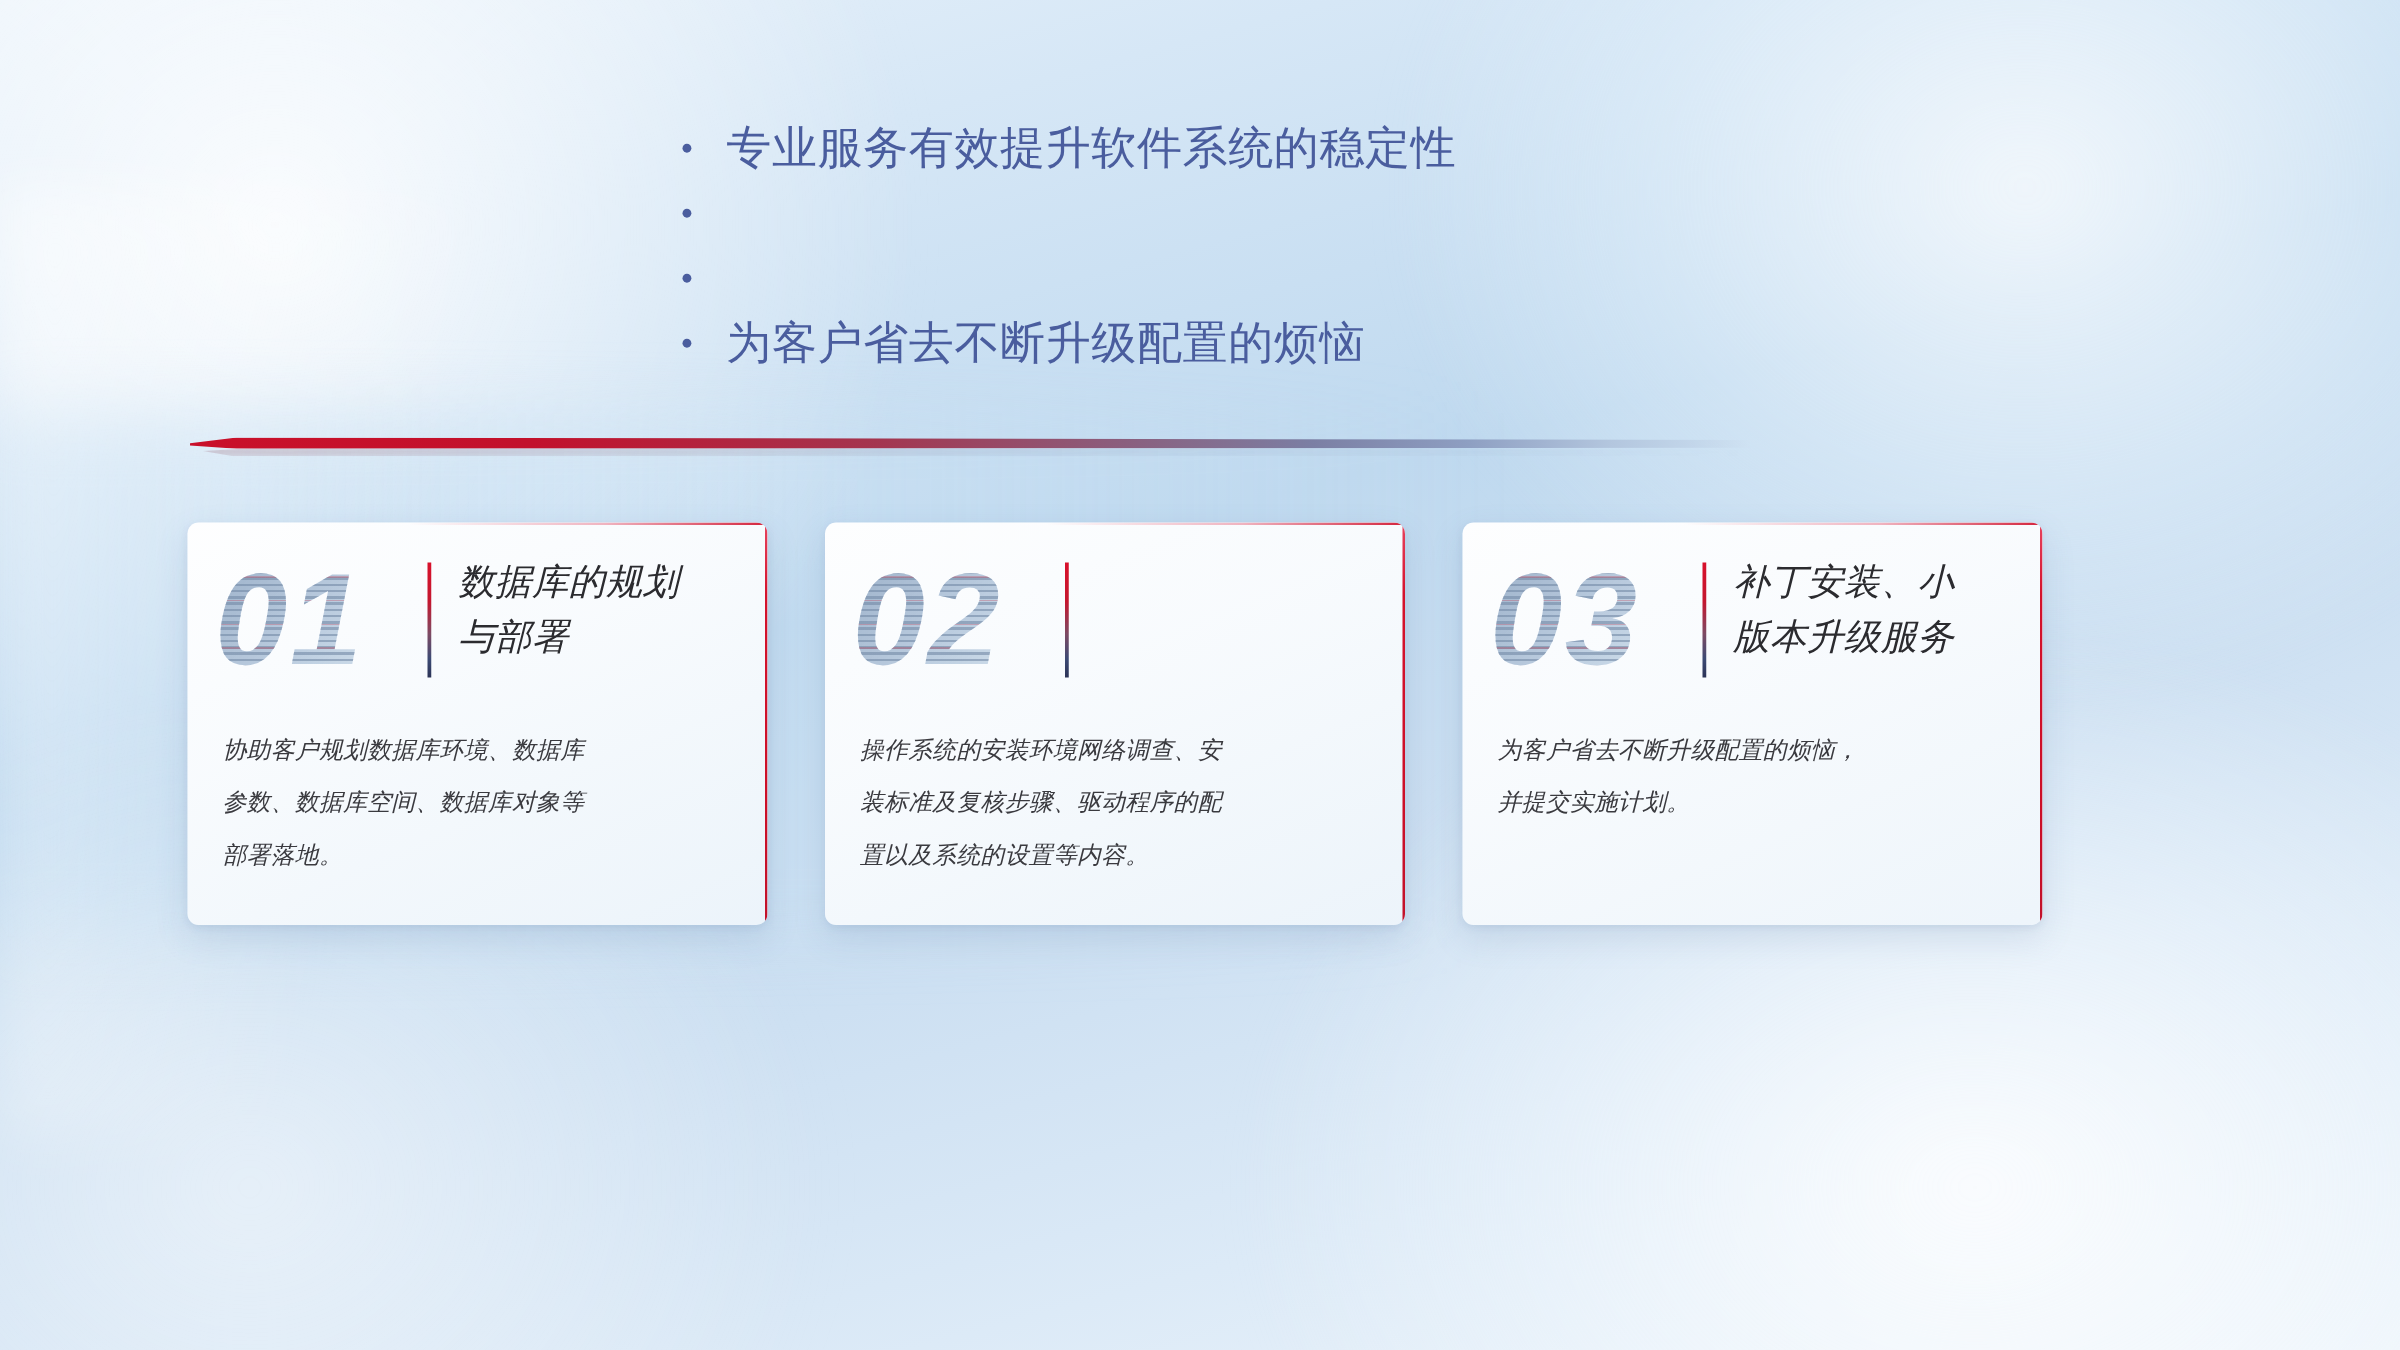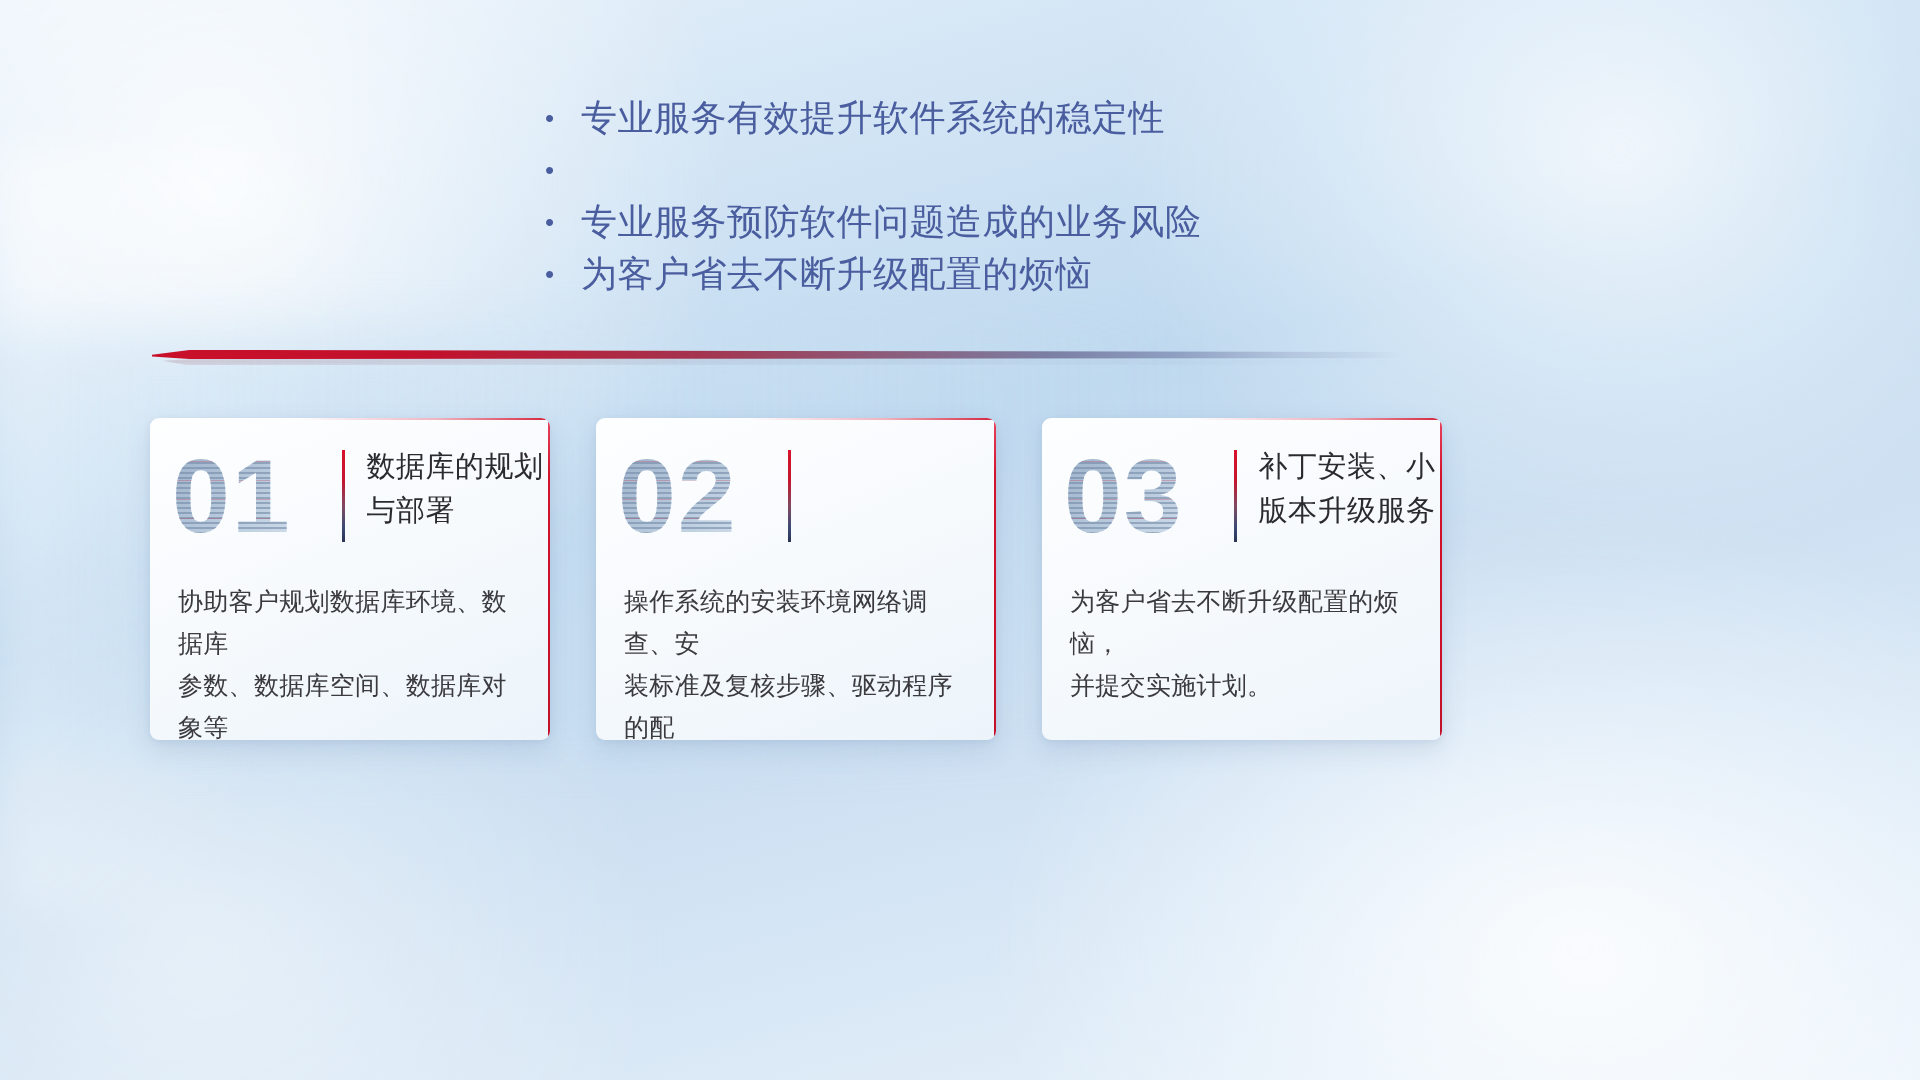--- a/index.html
+++ b/index.html
@@ -115,29 +115,30 @@
   
   .cards{
     position:absolute;
     left:150px; top:418px;
     width:1620px; height:326px;
     display:flex;
     gap:46px;
   }
   .card{
     position:relative;
-    width:400px;
+    width:464px;
     height:322px;
     border-radius:9px;
     background:
       linear-gradient(158deg, rgba(255,255,255,.97) 0%, rgba(250,252,254,.96) 40%, rgba(243,248,252,.95) 75%, rgba(238,245,251,.94) 100%);
     box-shadow:
       0 10px 26px rgba(90,120,160,.16),
       0 2px 6px rgba(90,120,160,.10);
     overflow:hidden;
+    font-style:italic;
   }
   
   .card::after{
     content:"";
     position:absolute;
     right:0; top:0;
     width:2.5px; height:100%;
     background:linear-gradient(180deg,#e7445f 0%,#d4122c 18%,#cc0f28 70%,#c2122b 100%);
     border-radius:0 9px 9px 0;
   }
@@ -214,21 +215,21 @@
     font-size:29px;
     line-height:44px;
     color:#2b2b2f;
     letter-spacing:.5px;
     white-space:pre-line;
     font-weight:400;
   }
   .card-body{
     position:absolute;
     left:28px; right:28px; top:162px;
-    font-size:25px;
+    font-size:19px;
     line-height:42px;
     color:#3a3a3f;
     letter-spacing:.3px;
     white-space:pre-line;
   }
 </style>
 </head>
 <body>
 
 <div class="bg-base"></div>
@@ -242,21 +243,20 @@
 <div class="bullets">
   <div class="bullet-row">
     <span class="bullet-dot">•</span>
     <span class="bullet-text">专业服务有效提升软件系统的稳定性</span>
   </div>
   <div class="bullet-row">
     <span class="bullet-dot">•</span>
   </div>
   <div class="bullet-row">
     <span class="bullet-dot">•</span>
-    <span class="bullet-text">专业服务预防软件问题造成的业务风险</span>
   </div>
   <div class="bullet-row">
     <span class="bullet-dot">•</span>
     <span class="bullet-text">为客户省去不断升级配置的烦恼</span>
   </div>
 </div>
 
 <div class="divider-wrap">
   <div class="divider-shadow"></div>
   <div class="divider-line"></div>

